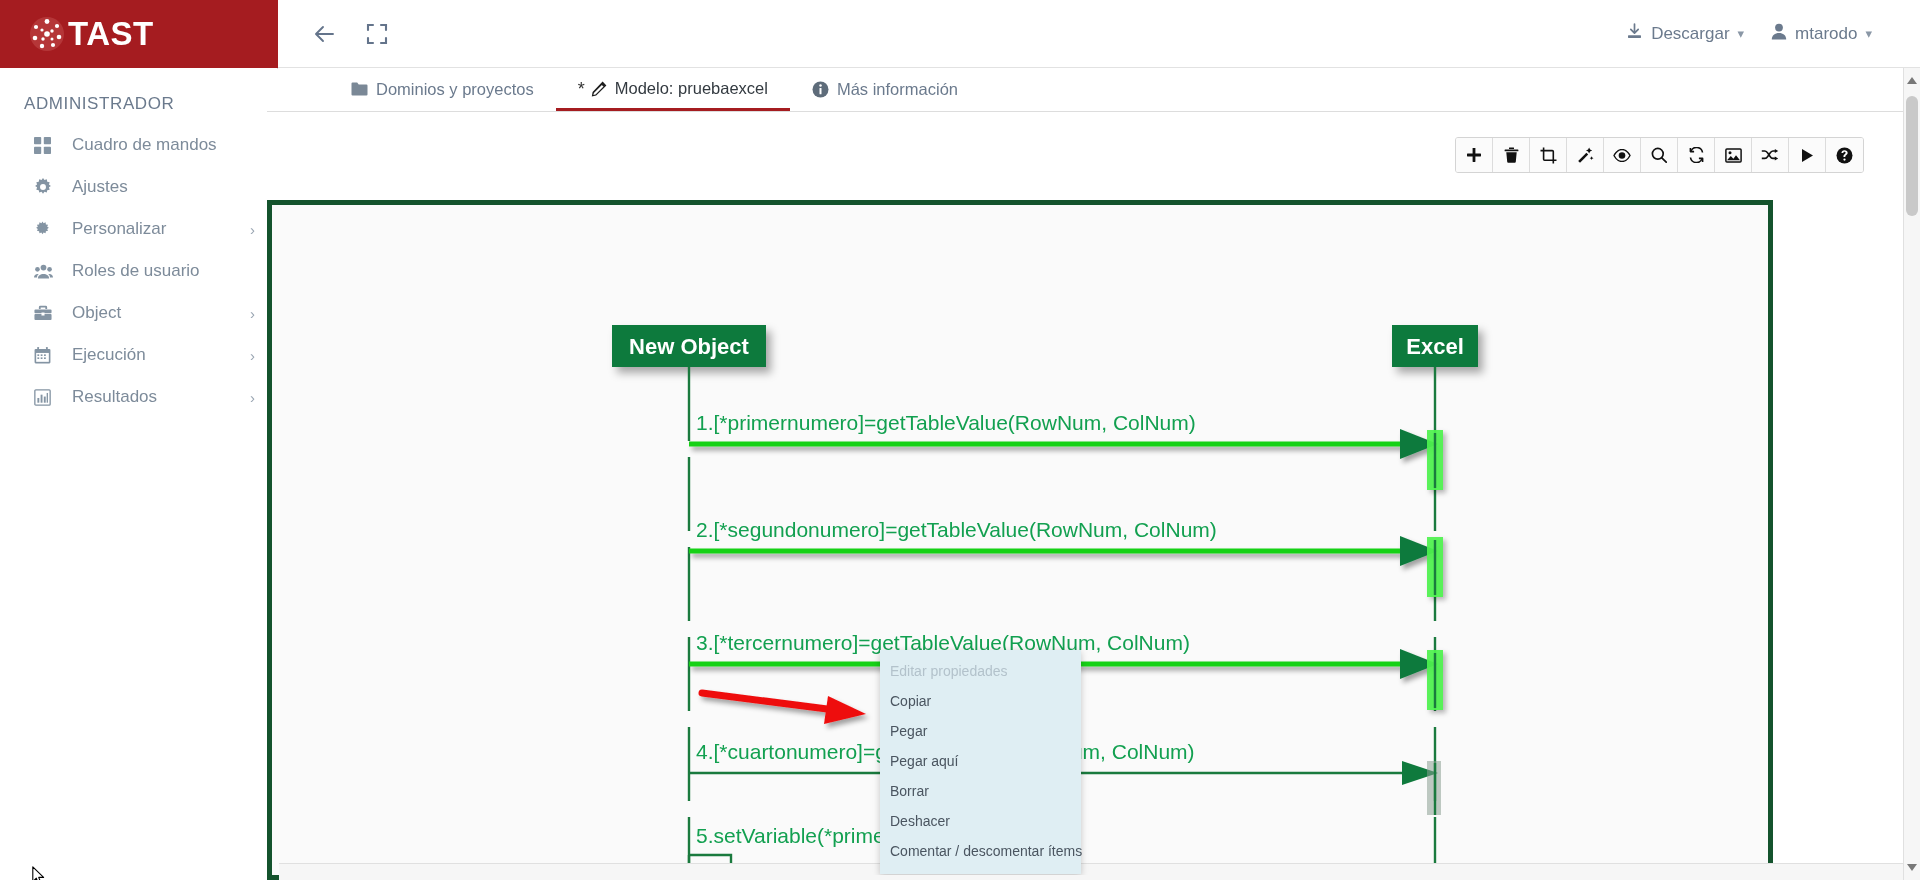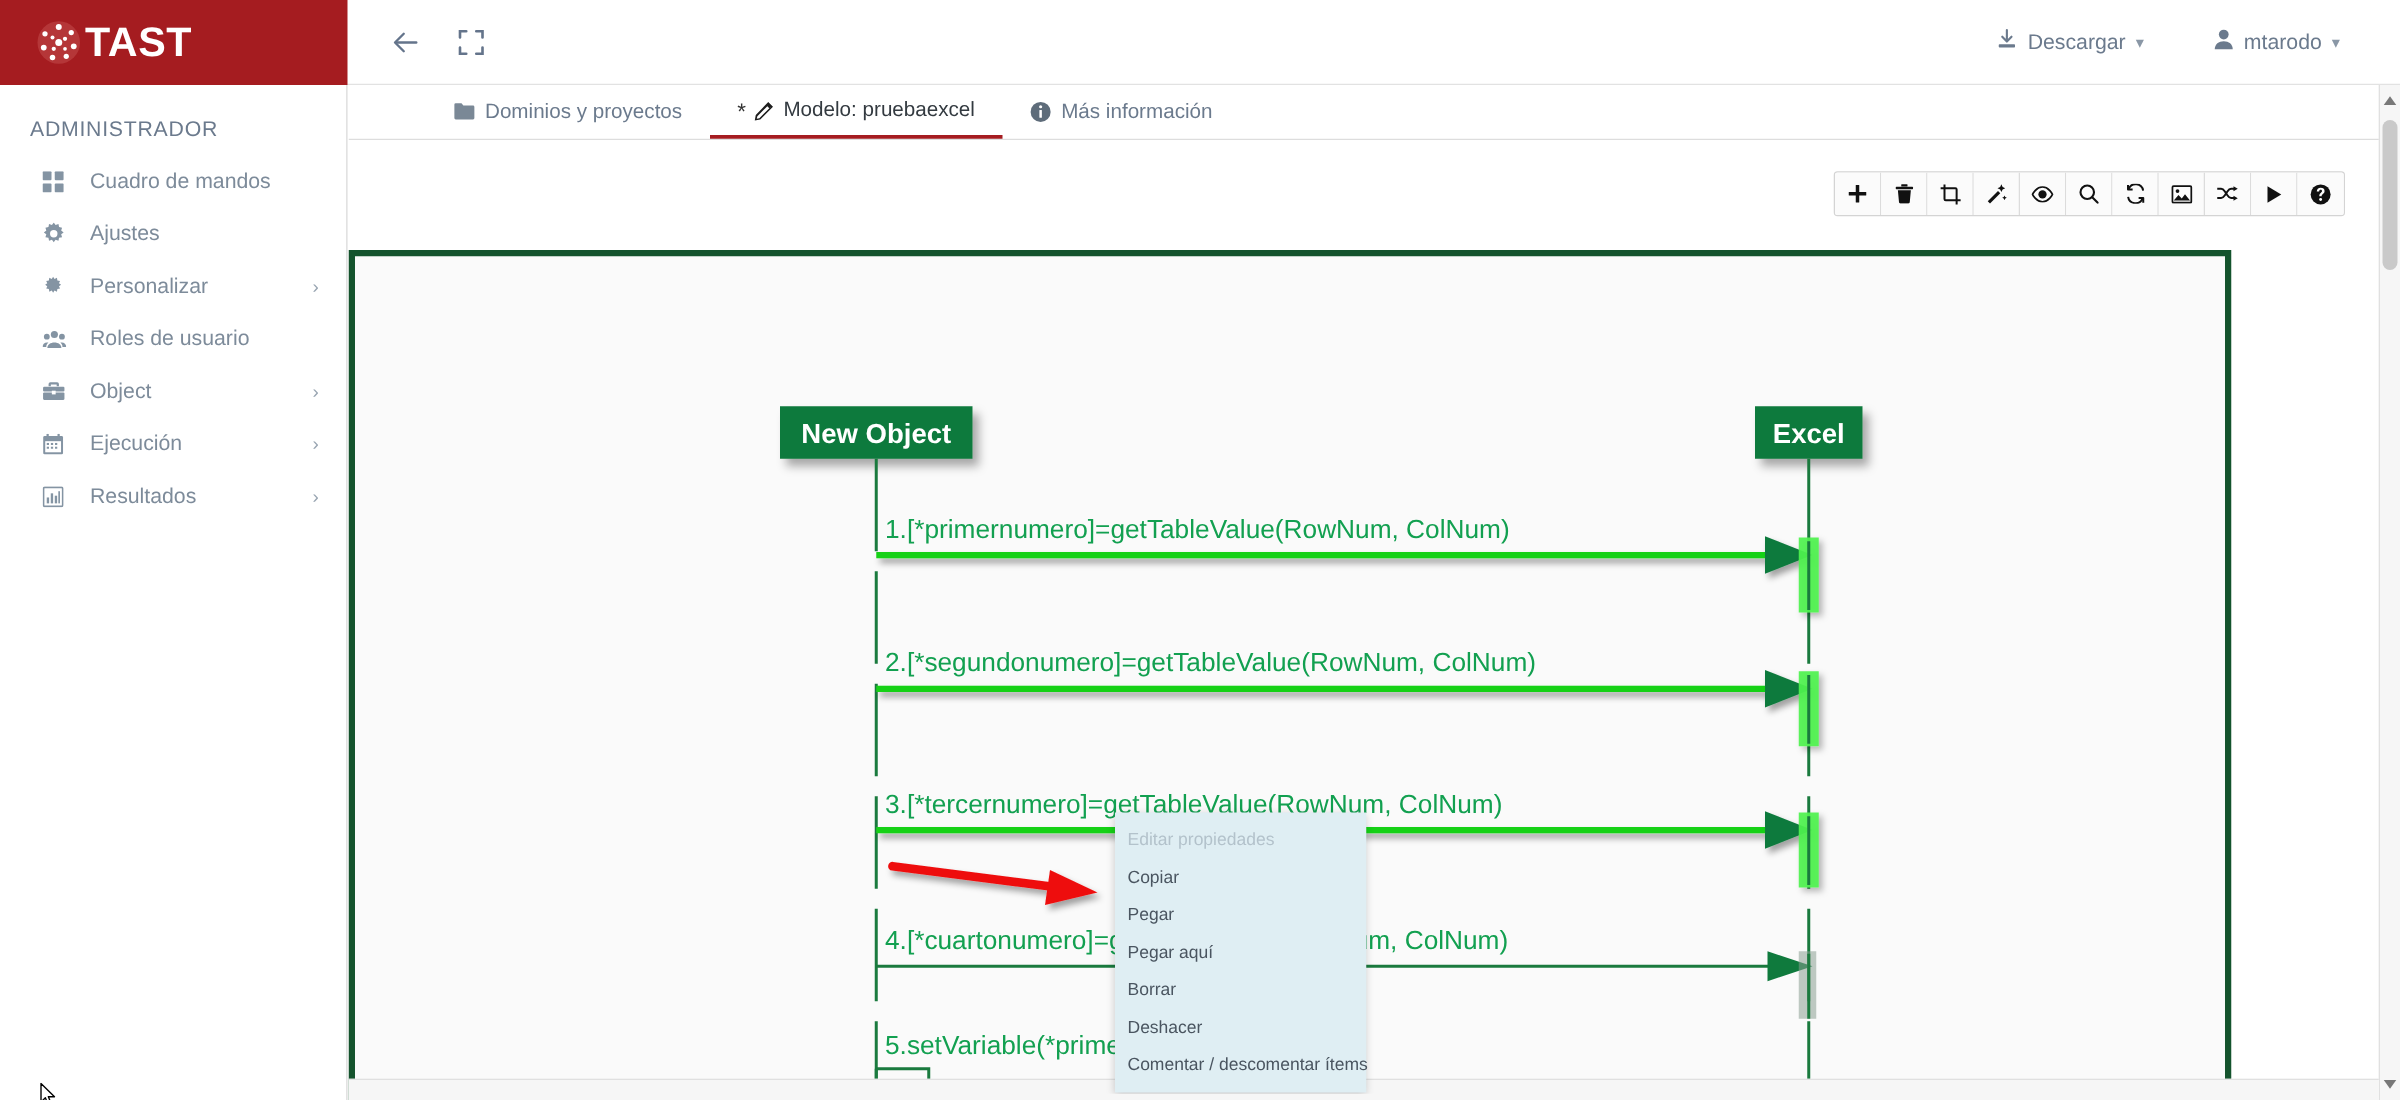--- a/index.html
+++ b/index.html
@@ -43,21 +43,21 @@
     display: flex; align-items: center; gap: 28px;
     padding-left: 34px;
   }
   .icon-btn {
     color: #64748b;
     display: flex; align-items: center; justify-content: center;
     cursor: pointer;
   }
   .topbar-right {
     margin-left: auto;
-    display: flex; align-items: center; gap: 56px;
+    display: flex; align-items: center; gap: 27px;
     padding-right: 48px;
     color: #6b7a8d;
     font-size: 17px;
   }
   .topbar-right .menu-item {
     display: flex; align-items: center; gap: 8px;
     cursor: pointer; white-space: nowrap;
   }
   .caret {
     display: inline-block;
@@ -96,21 +96,21 @@
   .sidebar-item .si-label { padding-left: 12px; white-space: nowrap; }
   .sidebar-item .si-chevron {
     margin-left: auto;
     color: #99a5b2;
     font-size: 15px;
   }
 
   
   .content {
     position: absolute;
-    left: 279px; top: 69px;
+    left: 267px; top: 69px;
     width: 1641px; height: 606px;
     background: #ffffff;
   }
 
   .tabstrip {
     position: relative;
     height: 43px;
     background: #ffffff;
     border-bottom: 1px solid #dddddd;
     display: flex; align-items: flex-end;

